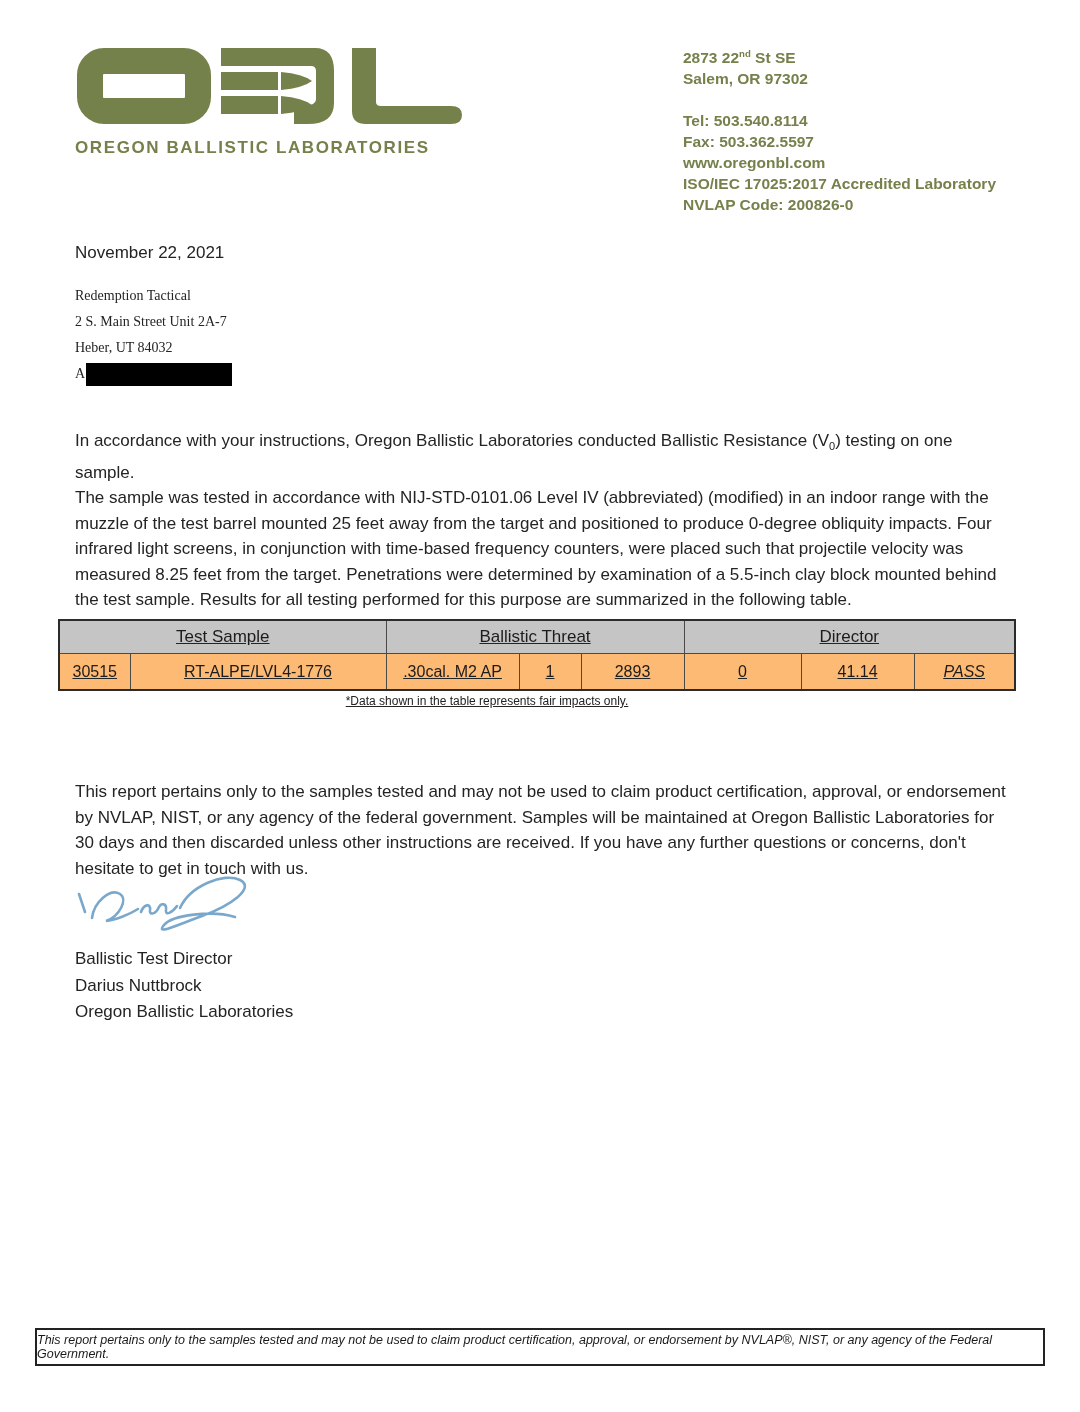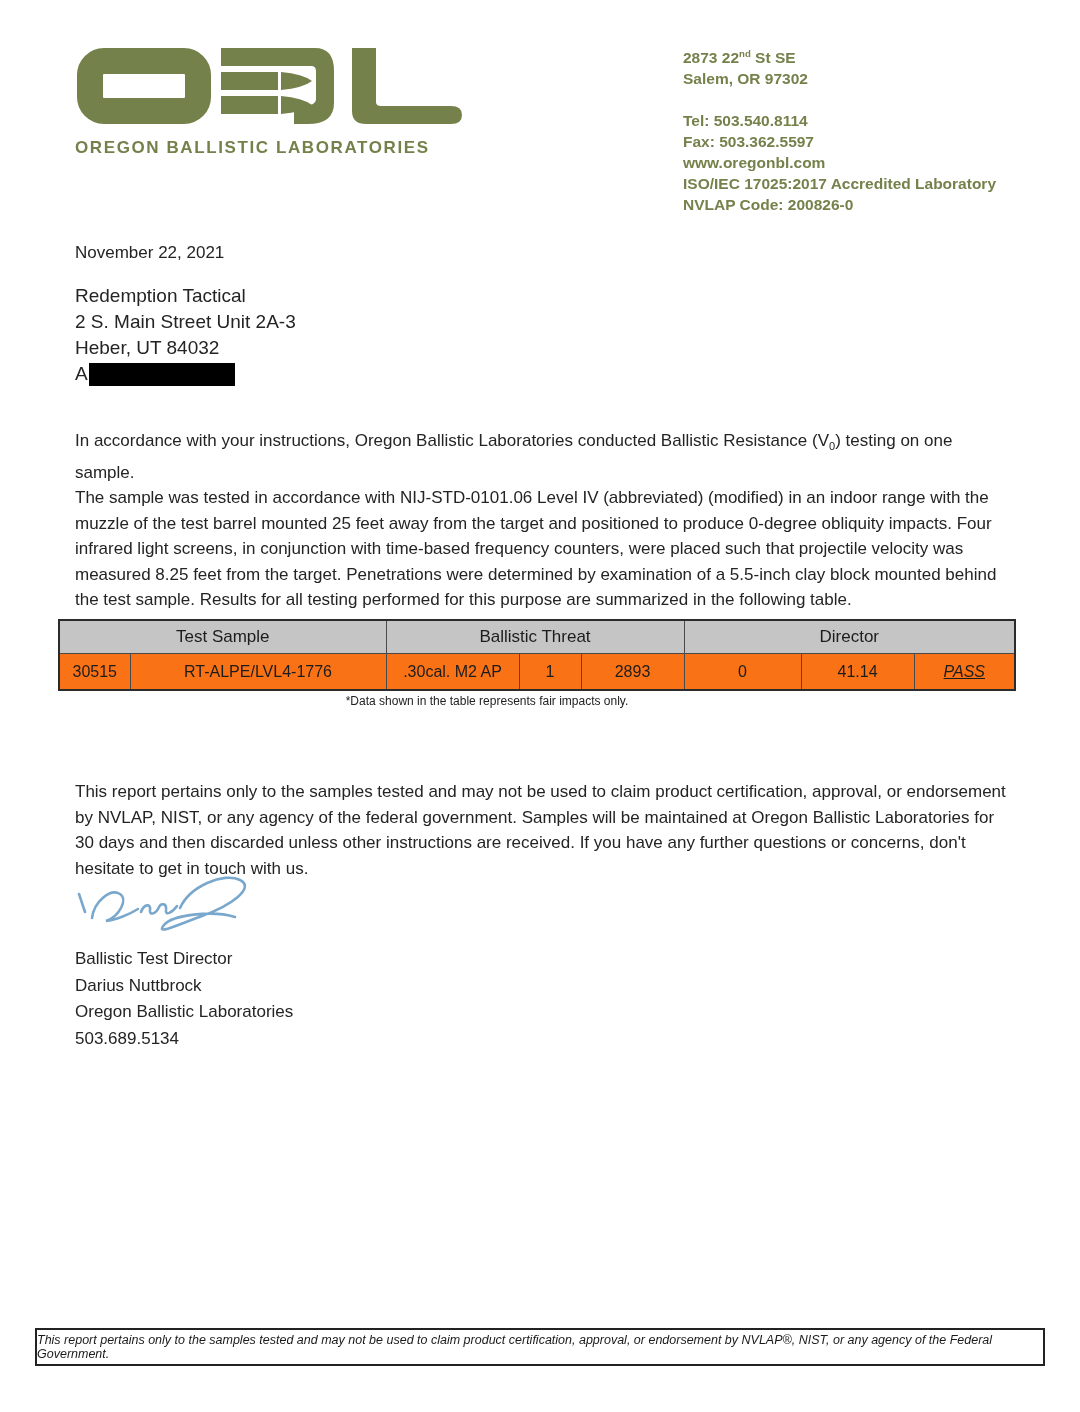--- a/index.html
+++ b/index.html
@@ -29,48 +29,48 @@
   .contact-block{
     position:absolute;left:683px;top:43px;
     font-weight:bold;font-size:15.5px;line-height:21px;
     color:var(--brand);
   }
   .contact-gap{height:21px;}
   .sup{font-size:0.62em;vertical-align:super;}
   .sub{font-size:0.65em;vertical-align:sub;}
   
   .date{position:absolute;left:75px;top:243px;font-size:17px;}
-  .recipient{position:absolute;left:75px;top:283px;font-size:19px;line-height:26px;}
+  .recipient{position:absolute;left:75px;top:283px;font-size:14px;line-height:26px;font-family:Liberation Serif, serif;}
   .redaction-bar{
     display:inline-block;width:146px;height:23px;background:#000;
     vertical-align:middle;margin-left:1px;
   }
   .body-para{
     position:absolute;left:75px;width:932px;
     font-size:17px;line-height:25.5px;text-align:left;
   }
   .para-intro{top:428px;}
   .para-close{top:779px;}
   
-  .table-wrap{position:absolute;left:58px;top:619px;width:858px;}
+  .table-wrap{position:absolute;left:58px;top:619px;width:858px;text-decoration:underline;}
   table.results{
     width:100%;border-collapse:collapse;
     border:2px solid #2b2b2b;
     font-size:16px;color:#1c1c1c;
     table-layout:fixed;
   }
   table.results th, table.results td{
     border:1px solid #4a4a4a;
     font-weight:normal;
     text-align:center;vertical-align:middle;
     padding:2px 4px;
   }
   tr.group-row th{background:#c5c5c5;height:28px;font-size:17px;}
   tr.colhead-row th{background:#ffffff;height:60px;}
-  tr.data-row td{background:#f97316;height:31px;text-align:center;}
+  tr.data-row td{background:#fdba74;height:31px;text-align:center;}
   td.pass-cell{font-weight:bold;font-style:italic;text-decoration:underline;}
   .table-footnote{
     margin-top:3px;text-align:center;
     font-size:12px;color:#222;
   }
   
   .signature-svg{position:absolute;left:72px;top:872px;}
   .sig-block{position:absolute;left:75px;top:946px;font-size:17px;line-height:26.5px;}
   .email-link{color:var(--link);text-decoration:underline;cursor:pointer;}
   
@@ -112,21 +112,21 @@
     <div>Fax: 503.362.5597</div>
     <div>www.oregonbl.com</div>
     <div>ISO/IEC 17025:2017 Accredited Laboratory</div>
     <div>NVLAP Code: 200826-0</div>
   </div>
 
   <div class="date">November 22, 2021</div>
 
   <div class="recipient">
     <div>Redemption Tactical</div>
-    <div>2 S. Main Street Unit 2A-3</div>
+    <div>2 S. Main Street Unit 2A-7</div>
     <div>Heber, UT 84032</div>
     <div><span>A</span><span class="redaction-bar"></span></div>
   </div>
 
   <div class="body-para para-intro">
     <div><span>In accordance with your instructions, Oregon Ballistic Laboratories conducted Ballistic Resistance (V</span><span class="sub">0</span><span>) testing on one sample.</span></div>
     <div>The sample was tested in accordance with NIJ-STD-0101.06 Level IV (abbreviated) (modified) in an indoor range with the muzzle of the test barrel mounted 25 feet away from the target and positioned to produce 0-degree obliquity impacts. Four infrared light screens, in conjunction with time-based frequency counters, were placed such that projectile velocity was measured 8.25 feet from the target. Penetrations were determined by examination of a 5.5-inch clay block mounted behind the test sample. Results for all testing performed for this purpose are summarized in the following table.</div>
   </div>
 
   <div class="table-wrap">
@@ -168,20 +168,19 @@
     <path class="sig-stroke" d="M7,22 L13,40"></path>
     <path class="sig-stroke" d="M20,46 C22,30 38,16 48,22 C56,27 48,44 34,49 C44,48 58,42 66,37"></path>
     <path class="sig-stroke" d="M69,40 C72,32 79,31 78,38 C77,44 84,42 87,35 C89,31 95,31 94,38 C93,44 100,41 105,34"></path>
     <path class="sig-stroke" d="M108,36 C118,14 152,0 168,8 C184,16 158,34 130,44 C100,55 84,63 92,53 C100,43 140,38 163,45"></path>
   </svg>
 
   <div class="sig-block">
     <div>Ballistic Test Director</div>
     <div>Darius Nuttbrock</div>
     <div>Oregon Ballistic Laboratories</div>
-    <div>503.689.5134</div>
   </div>
 
   <div class="footer-box">
     <span>This report pertains only to the samples tested and may not be used to claim product certification, approval, or endorsement by NVLAP®, NIST, or any agency of the Federal Government.</span>
   </div>
 
 </div>
 
 </body></html>

